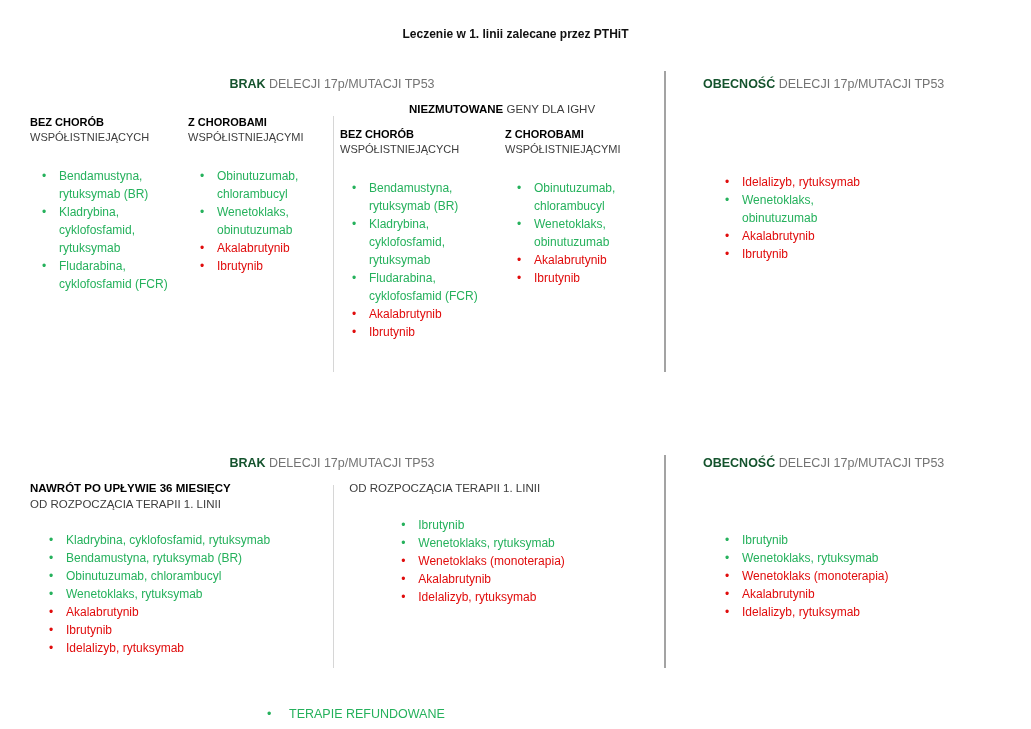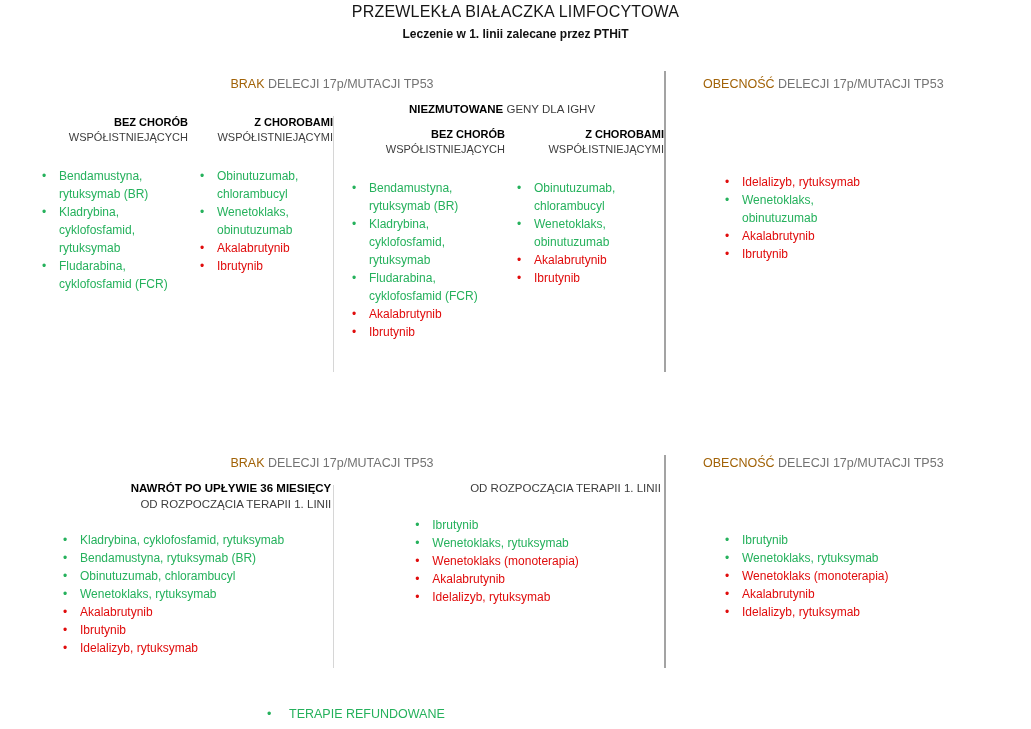--- a/index.html
+++ b/index.html
@@ -6,51 +6,51 @@
   body{font-family:"Liberation Sans", sans-serif; color:#111;}
   .canvas{position:relative;width:1031px;height:729px;background:#fff;overflow:hidden;}
 
   .page-title{position:absolute;top:3px;left:0;width:100%;text-align:center;
     font-size:16px;letter-spacing:.2px;color:#161616;}
   .subtitle{position:absolute;text-align:center;font-size:12px;font-weight:700;color:#111;}
   .s1-subtitle{top:27px;left:0;width:100%;}
   .s2-subtitle{top:417px;left:0;width:910px;}
 
   .sec-header{position:absolute;font-size:12.5px;white-space:nowrap;text-align:center;}
-  .sec-header .hb{font-weight:400;color:#a16207;}
+  .sec-header .hb{font-weight:700;color:#14532d;}
   .sec-header .hr{font-weight:400;color:#737373;}
   .s1-brak-header{top:77px;left:30px;width:604px;text-align:center;}
   .s2-brak-header{top:456px;left:30px;width:604px;text-align:center;}
   .s1-obec-header{top:77px;left:703px;}
   .s2-obec-header{top:456px;left:703px;}
 
   .s1-group{position:absolute;top:103px;}
   .s1-group.zmut{left:30px;width:303px;}
   .s1-group.niezmut{left:340px;width:324px;}
   .group-header{font-size:11.5px;text-align:center;white-space:nowrap;}
   .group-header .hb{font-weight:700;color:#000;}
   .group-header .hr{font-weight:400;color:#3d3d3d;}
   .cols{display:flex;margin-top:12px;}
   .zmut .colA{width:158px;} .zmut .colB{width:145px;}
   .niezmut .colA{width:165px;} .niezmut .colB{width:159px;}
-  .col-header{font-size:11px;text-align:right;line-height:1.32;}
+  .col-header{font-size:11px;text-align:left;line-height:1.32;}
   .col-header .l1{display:block;font-weight:700;color:#000;}
   .col-header .l2{display:block;color:#3d3d3d;}
   .s1-group ul.therapy-list{margin:23px 0 0 0;padding:0 0 0 5px;}
 
   ul.therapy-list{list-style:none;font-size:12px;line-height:18px;margin:0;padding:0;}
   li.item{position:relative;padding-left:24px;}
   li.item::before{content:"\2022";position:absolute;left:7px;top:0;}
   [data-status="refunded"]{color:var(--refunded,#25B15C);}
   [data-status="not_refunded"]{color:var(--not-refunded,#E00C0C);}
 
   .s1-obec-list{position:absolute;left:718px;top:173px;width:160px;}
   .s2-obec-list{position:absolute;left:718px;top:531px;width:240px;}
 
-  .s2-cols{position:absolute;top:481px;left:44px;width:617px;display:flex;gap:32px;}
+  .s2-cols{position:absolute;top:481px;left:30px;width:617px;display:flex;gap:32px;}
   .s2-colA{width:303px;} .s2-colB{width:314px;}
   .s2-cols .col-header{font-size:11.5px;line-height:1.35;}
   .s2-colA ul.therapy-list{margin-top:19px;padding-left:12px;}
   .s2-colB ul.therapy-list{margin-top:19px;padding-left:45px;}
 
   .vline{position:absolute;}
   .vline.light{width:1px;background:var(--divider-light,#D6D6D6);}
   .vline.dark{width:2px;background:var(--divider-dark,#A3A3A3);}
   .vl1{left:333px;top:116px;height:256px;}
   .vd1{left:664px;top:71px;height:301px;}
@@ -60,21 +60,20 @@
   .legend-item{position:absolute;font-size:12.5px;padding-left:28px;white-space:nowrap;}
   .legend-item::before{content:"\2022";position:absolute;left:6px;top:0;}
   .legend-refunded{left:261px;top:707px;}
   .legend-nonref{left:490px;top:703px;margin-top:37px;}
 </style>
 </head>
 <body>
 
 <div class="canvas">
 
-  <div class="page-title">PRZEWLEKŁA BIAŁACZKA LIMFOCYTOWA</div>
   <div class="subtitle s1-subtitle">Leczenie w 1. linii zalecane przez PTHiT</div>
 
   <div class="sec-header s1-brak-header">
     <span class="hb">BRAK</span>
     <span class="hr">DELECJI 17p/MUTACJI TP53</span>
   </div>
 
   <div class="s1-group zmut">
     <div class="cols">
       <div class="col colA">

